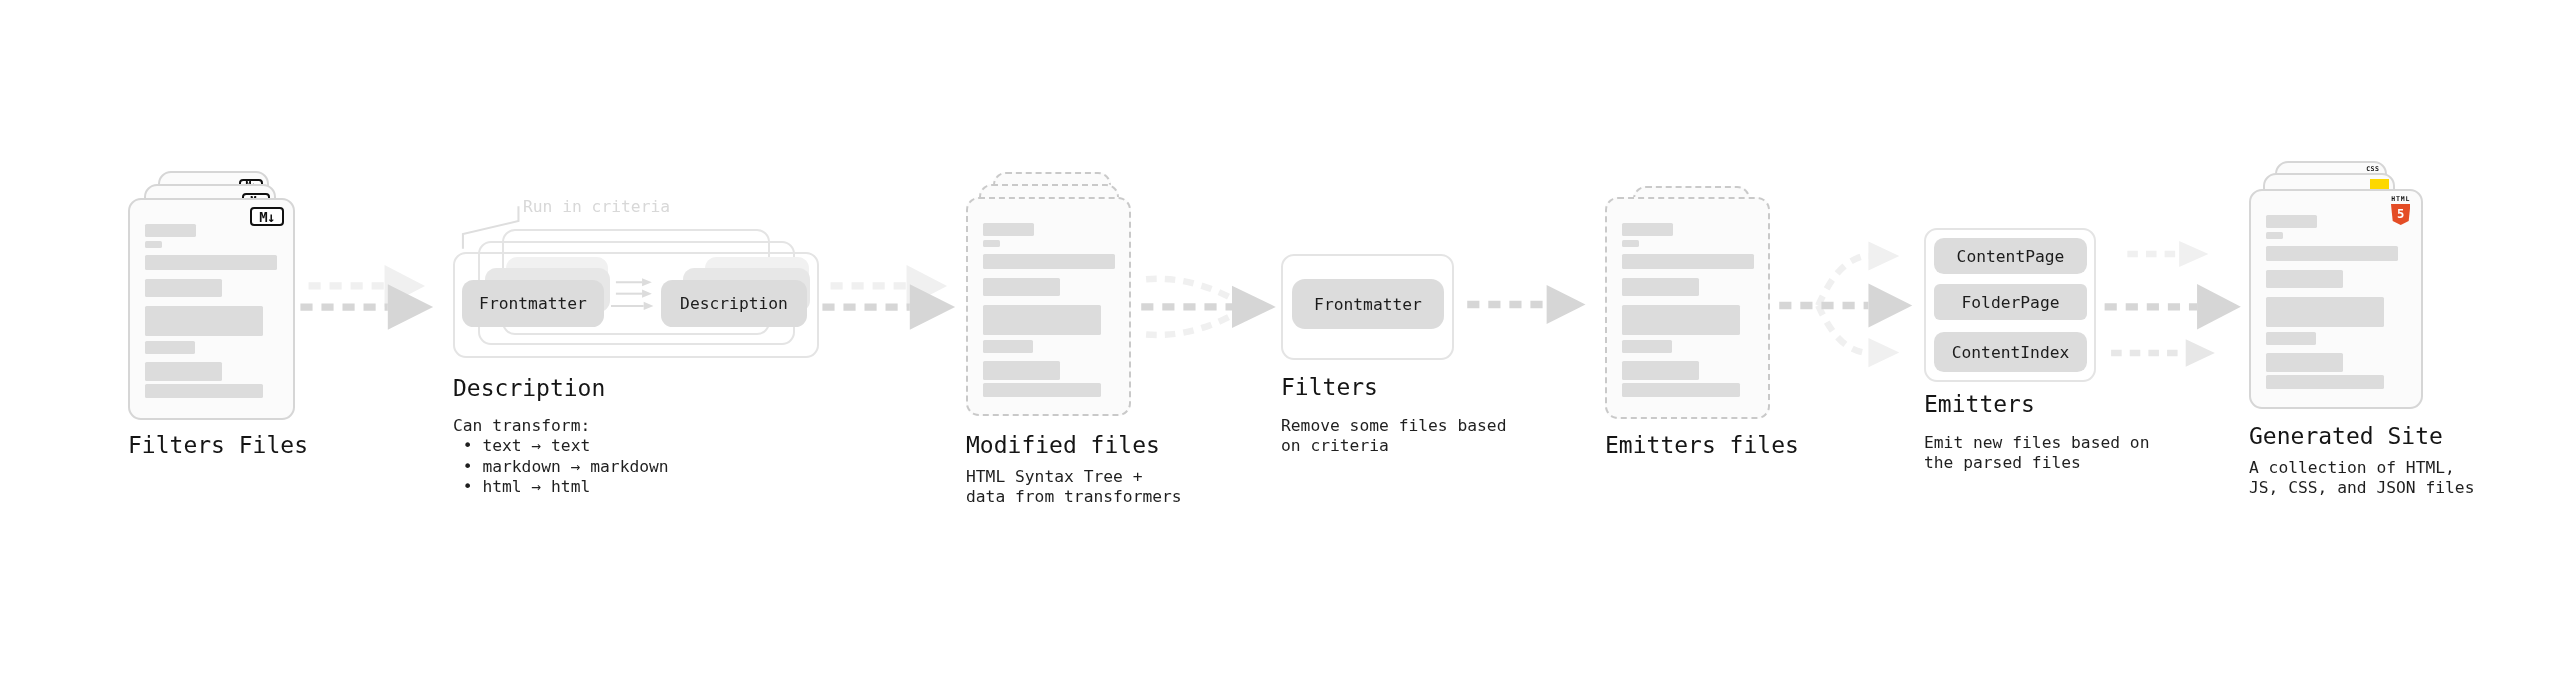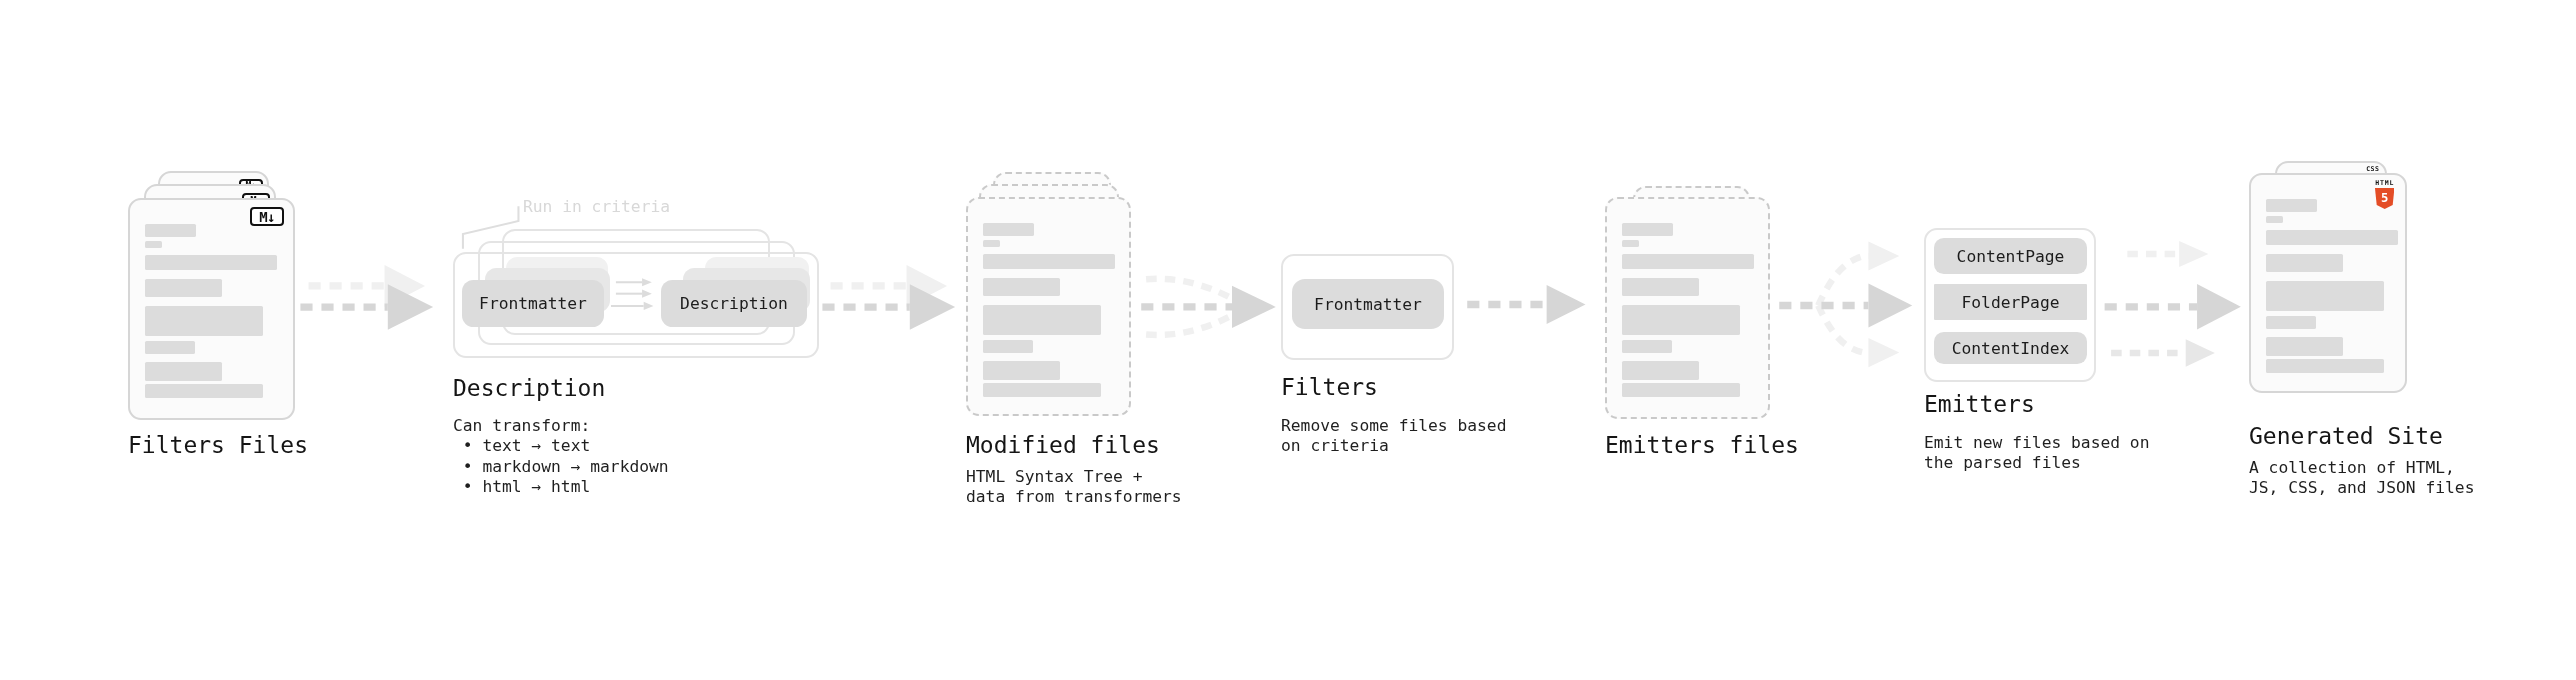--- a/index.html
+++ b/index.html
@@ -206,22 +206,22 @@
     <polygon class="head-light" points="114,4 152,22 114,40"></polygon>
     <path class="dash-light" d="M 52,83 C 68,118 84,136 108,141 L 116,141" fill="none" stroke-width="8" stroke-dasharray="13 10"></path>
     <polygon class="head-light" points="114,123 152,141 114,159"></polygon>
     <line class="dash-dark" x1="4" y1="83" x2="114" y2="83" stroke-width="9" stroke-dasharray="15 11"></line>
     <polygon class="head-dark" points="114,56 168,83 114,110"></polygon>
   </svg>
 
   <div>
     <div class="outline-box filled" style="left:1924px;top:228px;width:172px;height:154px;"></div>
     <div class="pill" style="left:1934px;top:238px;width:153px;height:36px;border-radius:9.8px;">ContentPage</div>
-    <div class="pill" style="left:1934px;top:284px;width:153px;height:36px;border-radius:1px;">FolderPage</div>
-    <div class="pill" style="left:1934px;top:332px;width:153px;height:32px;border-radius:9.8px;">ContentIndex</div>
+    <div class="pill" style="left:1934px;top:284px;width:153px;height:36px;border-radius:6px;">FolderPage</div>
+    <div class="pill" style="left:1934px;top:332px;width:153px;height:40px;border-radius:9.8px;">ContentIndex</div>
     <div class="stage-title" style="left:1924px;top:391px;">Emitters</div>
     <div class="stage-desc" style="left:1924px;top:433px;">Emit new files based on
 the parsed files</div>
   </div>
 
   <svg class="svgabs" style="left:2103px;top:237px;" width="150" height="142" viewBox="0 0 185 175">
     <line class="dash-light" x1="30" y1="21" x2="94" y2="21" stroke-width="8" stroke-dasharray="13 10"></line>
     <polygon class="head-light" points="94,5 130,21 94,37"></polygon>
     <line class="dash-dark" x1="2" y1="86" x2="116" y2="86" stroke-width="9" stroke-dasharray="15 11"></line>
     <polygon class="head-dark" points="116,58 170,86 116,114"></polygon>
@@ -232,21 +232,21 @@
   <div>
     <div class="file" style="left:2275px;top:161px;width:112px;height:41px;">
       <div class="css-badge" style="right:4.1px;top:3.3px;width:16.3px;">
         <div class="css-word">CSS</div>
         <div class="css-bar"></div>
       </div>
     </div>
     <div class="file" style="left:2263px;top:173px;width:132px;height:42px;">
       <div class="js-badge" style="right:4.1px;top:4.1px;width:18.7px;height:10.6px;"></div>
     </div>
-    <div class="file" style="left:2249px;top:173px;width:158px;height:220px;">
+    <div class="file" style="left:2249px;top:189px;width:174px;height:220px;">
       <div class="html5-logo" style="right:8.1px;top:4.9px;">
         <div class="html5-word">HTML</div>
         <div class="html5-shield">
           <span>5</span>
         </div>
       </div>
     <div class="bar" style="top: 24.4px; width: 51px; height: 12.2px;"></div>
         <div class="bar" style="top: 41px; width: 17px; height: 6.5px;"></div>
         <div class="bar" style="top: 55px; width: 132px; height: 15.4px;"></div>
         <div class="bar" style="top: 79px; width: 77px; height: 18px;"></div>

